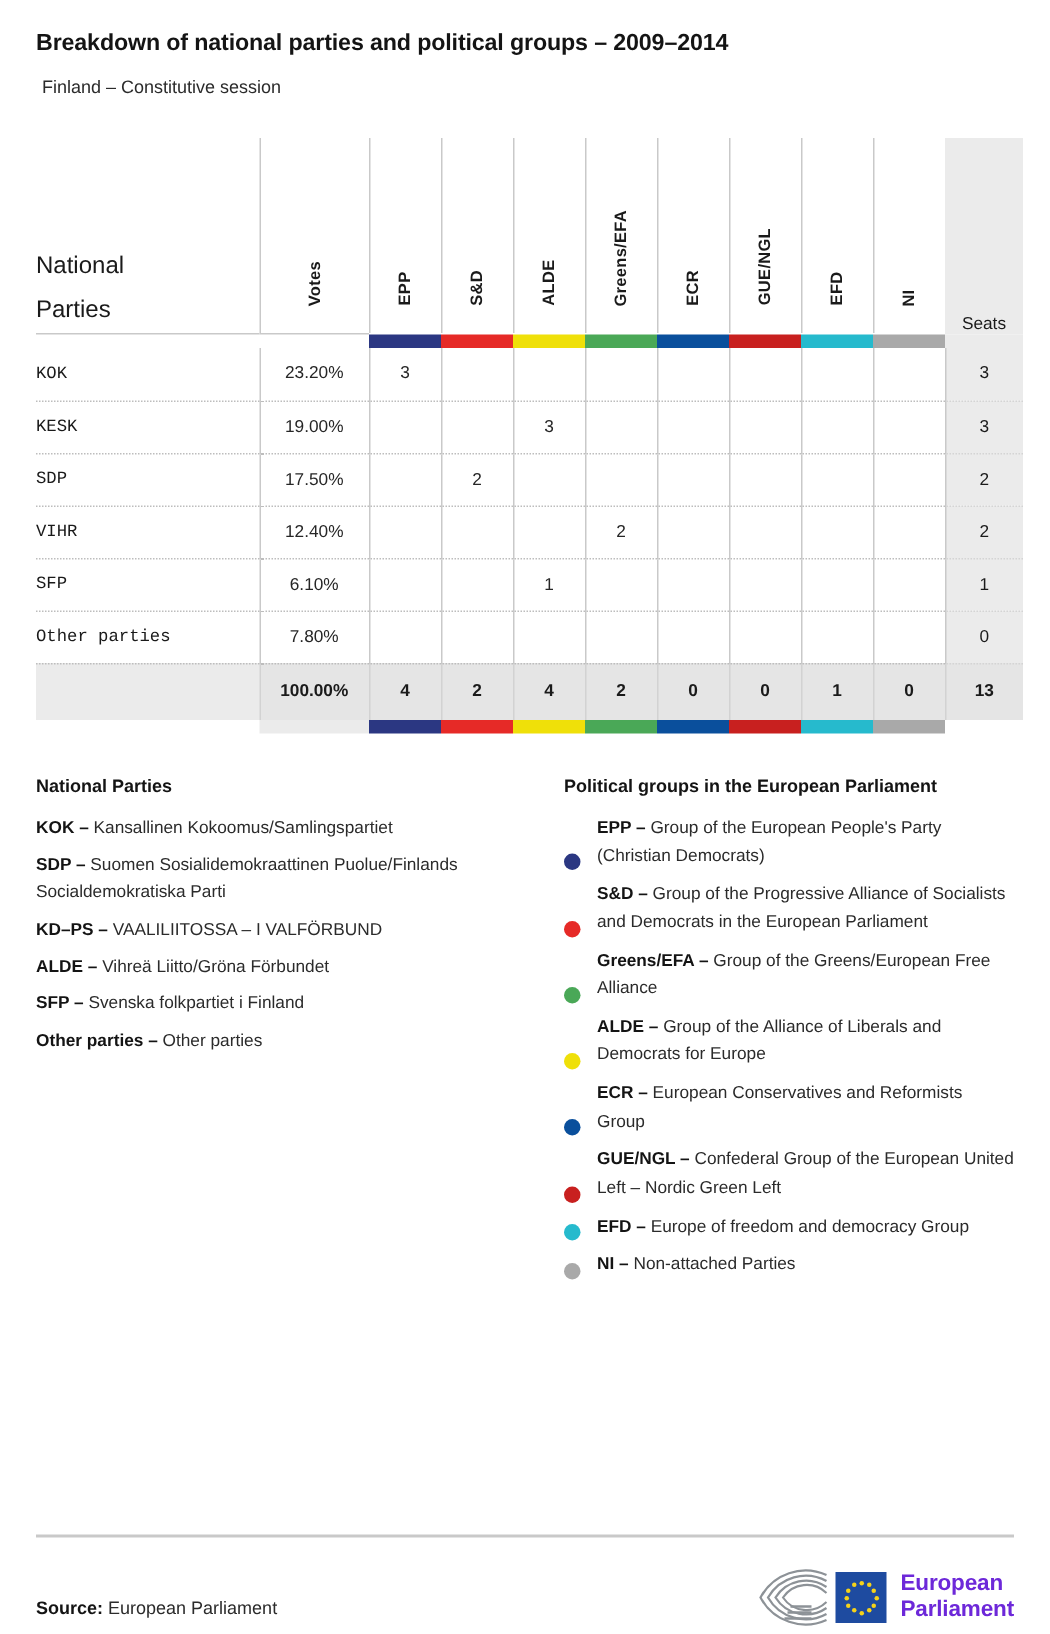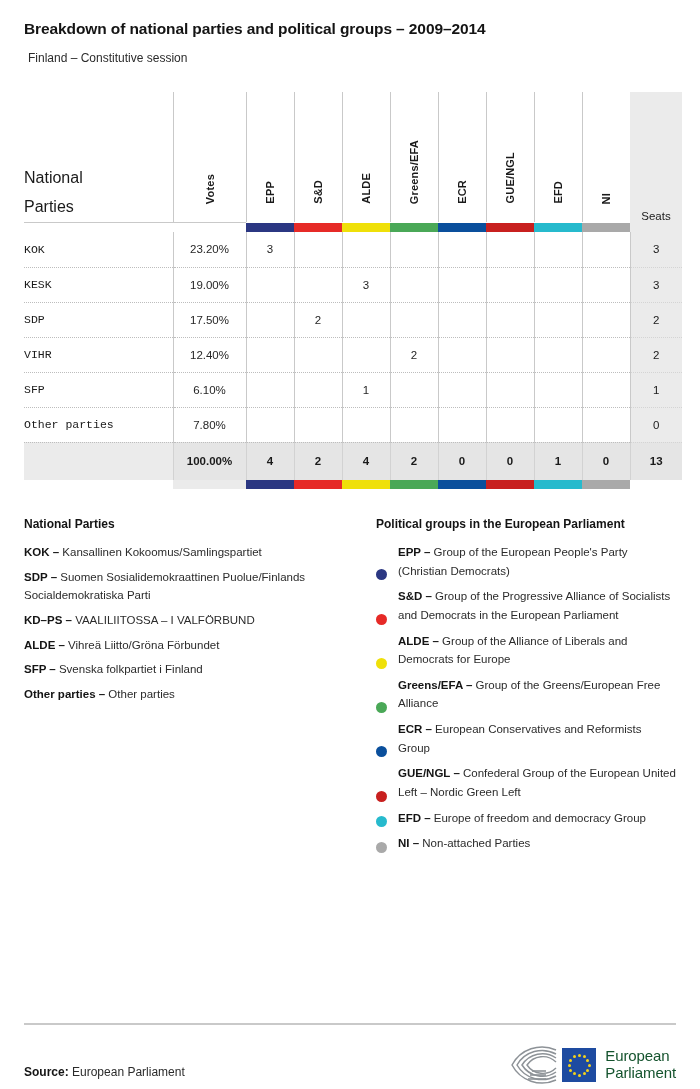--- a/index.html
+++ b/index.html
@@ -120,21 +120,21 @@
   .hr { height:1px; background:#c9c9c9; width:652px; }
   .note { font-size:11.5px; line-height:1.62; color:#2b2b2b; padding:12px 0 13px 0; width:646px; }
   .srcrow { display:flex; align-items:flex-end; justify-content:space-between; height:64px; }
   .source { font-size:12px; color:#2b2b2b; padding-bottom:10px; }
   .source b { color:#141414; font-weight:bold; }
 
   .eplogo { display:flex; align-items:center; padding-bottom:4px; }
   .hemi { width:52px; height:40px; margin-right:4px; }
   .flag { width:34px; height:34px; background:#1e4ba0; position:relative; margin-right:9px; }
   .star { position:absolute; width:3px; height:3px; background:#f5d21a; border-radius:50%; }
-  .epname { font-size:15px; font-weight:normal; color:#14532d; line-height:1.12; letter-spacing:-0.1px; }
+  .epname { font-size:15px; font-weight:bold; color:#6d28d9; line-height:1.12; letter-spacing:-0.1px; }
 </style>
 </head>
 <body>
 
 <div class="page">
 
   <div class="title">Breakdown of national parties and political groups – 2009–2014</div>
   <div class="subtitle">Finland – Constitutive session</div>
 
   <div class="tbl-wrap">
@@ -398,26 +398,26 @@
       <ul class="glist" id="grp-list">
           <li class="gitem">
             <span class="dot" style="background: rgb(43, 55, 130);"></span>
             <span class="gtext"><b>EPP –</b><span> Group of the European People's Party (Christian Democrats)</span></span>
           </li>
           <li class="gitem">
             <span class="dot" style="background: rgb(230, 42, 39);"></span>
             <span class="gtext"><b>S&amp;D –</b><span> Group of the Progressive Alliance of Socialists and Democrats in the European Parliament</span></span>
           </li>
           <li class="gitem">
+            <span class="dot" style="background: rgb(74, 168, 87);"></span>
+            <span class="gtext"><b>Greens/EFA –</b><span> Group of the Greens/European Free Alliance</span></span>
+          </li>
+          <li class="gitem">
             <span class="dot" style="background: rgb(239, 224, 9);"></span>
             <span class="gtext"><b>ALDE –</b><span> Group of the Alliance of Liberals and Democrats for Europe</span></span>
-          </li>
-          <li class="gitem">
-            <span class="dot" style="background: rgb(74, 168, 87);"></span>
-            <span class="gtext"><b>Greens/EFA –</b><span> Group of the Greens/European Free Alliance</span></span>
           </li>
           <li class="gitem">
             <span class="dot" style="background: rgb(10, 79, 156);"></span>
             <span class="gtext"><b>ECR –</b><span> European Conservatives and Reformists Group</span></span>
           </li>
           <li class="gitem">
             <span class="dot" style="background: rgb(200, 32, 31);"></span>
             <span class="gtext"><b>GUE/NGL –</b><span> Confederal Group of the European United Left – Nordic Green Left</span></span>
           </li>
           <li class="gitem">

